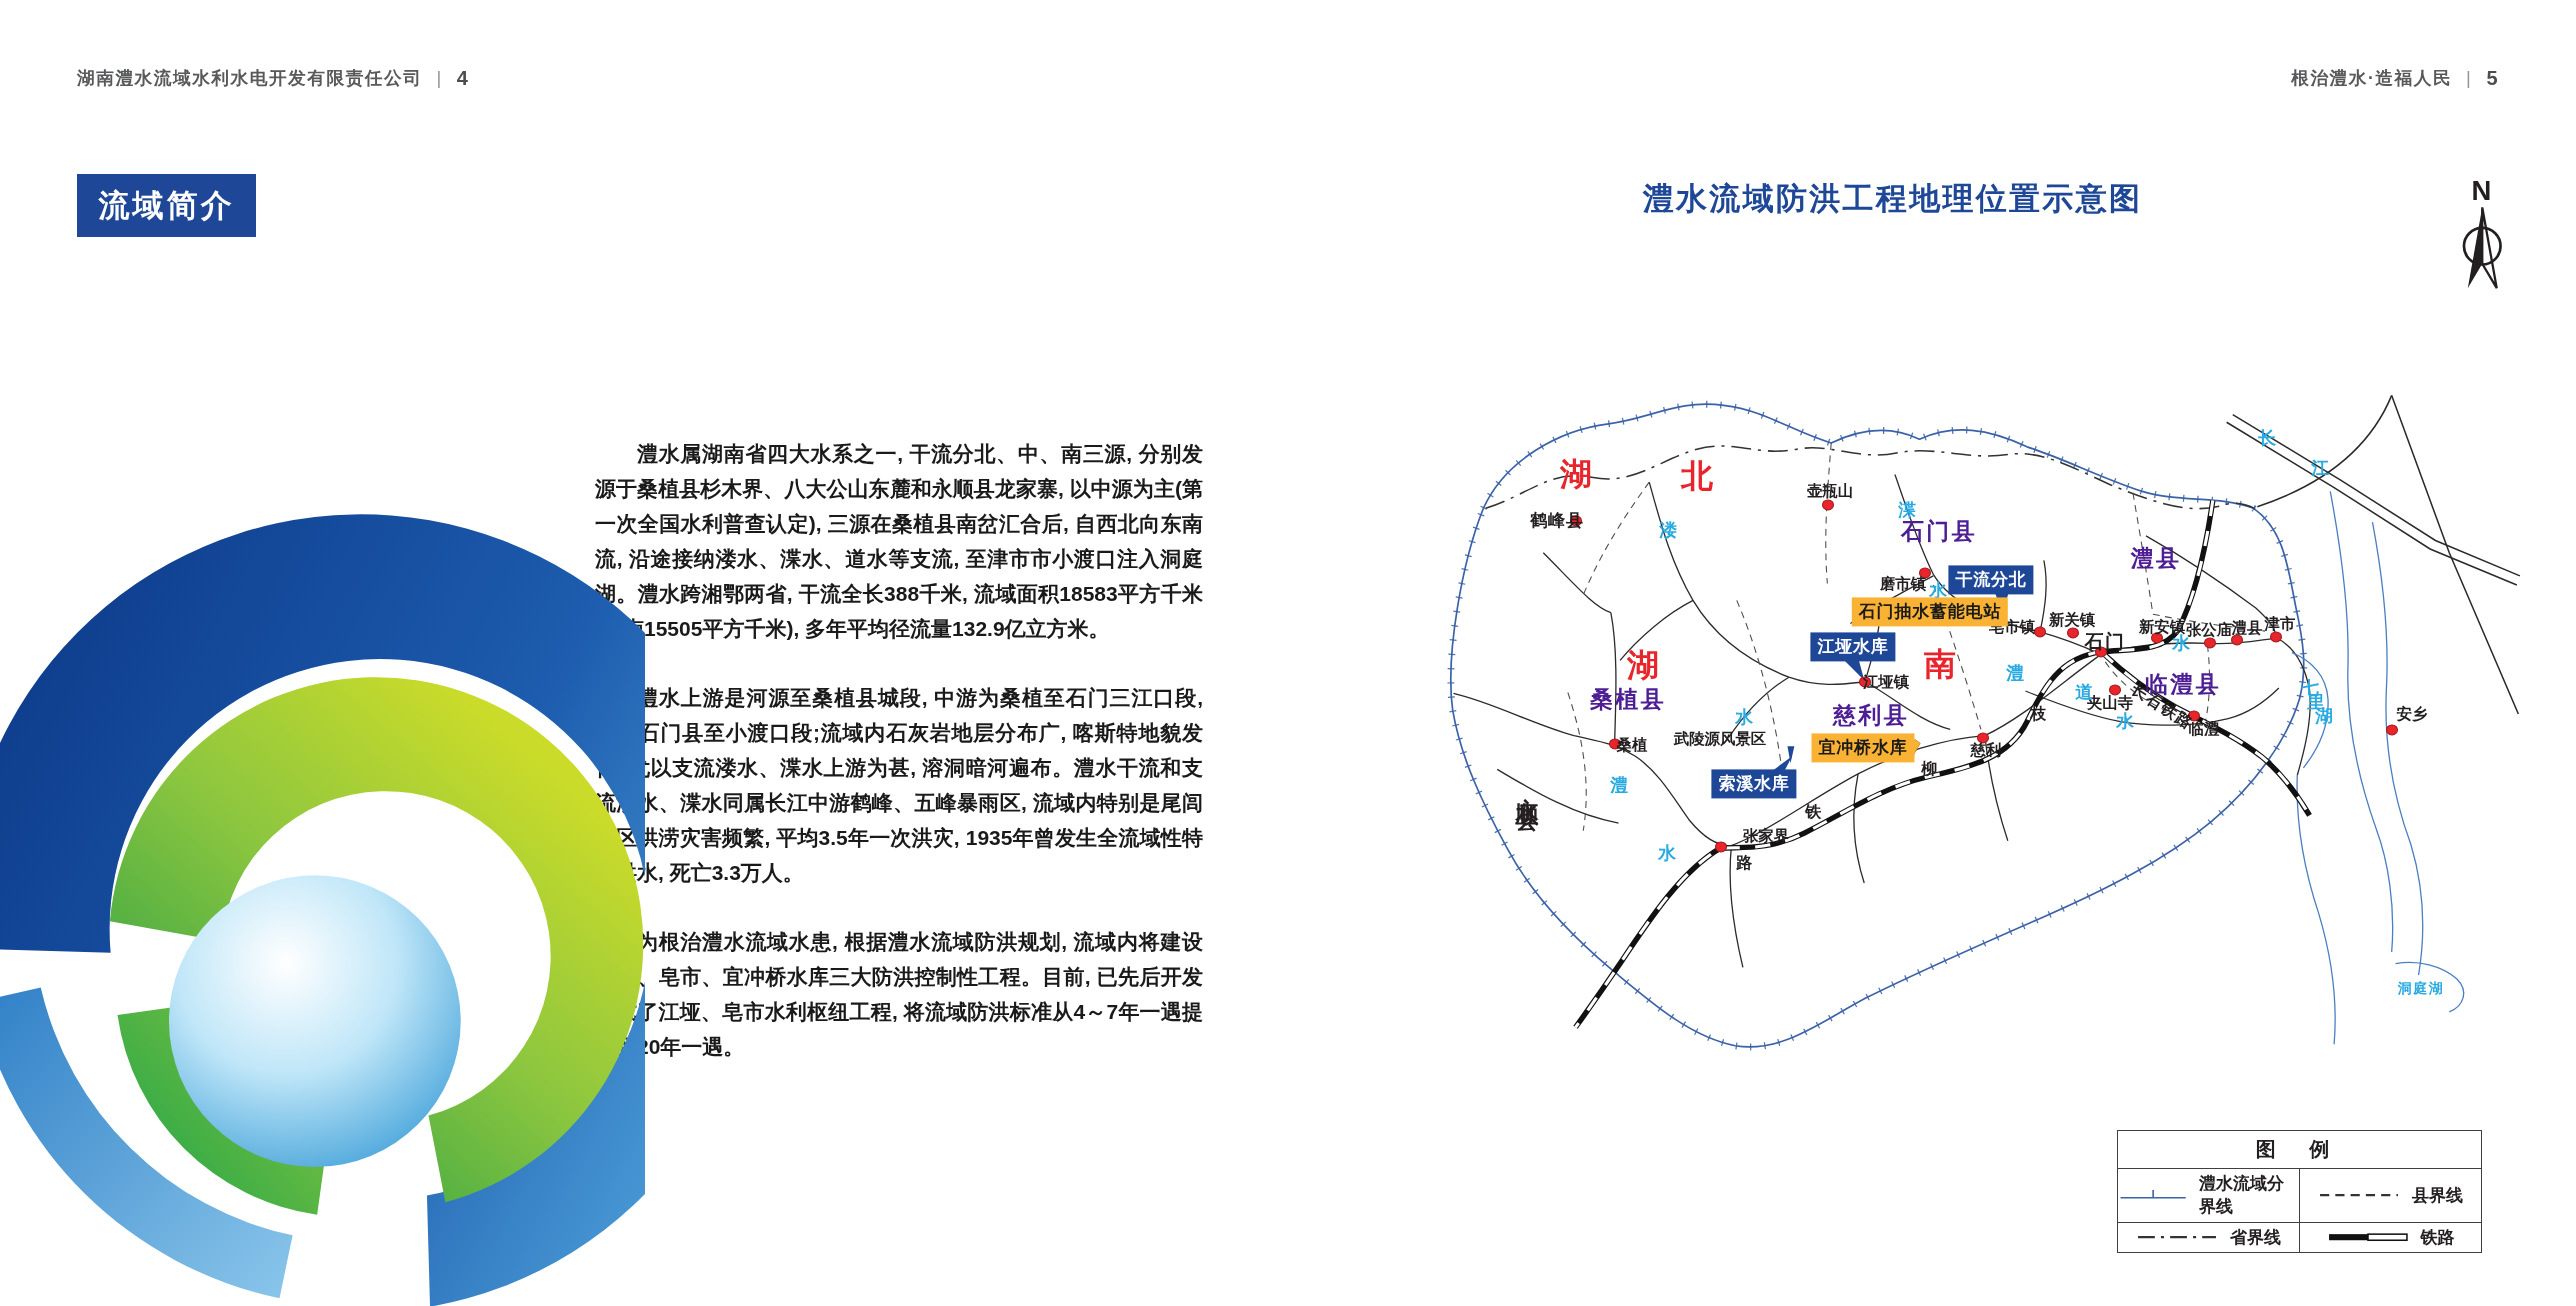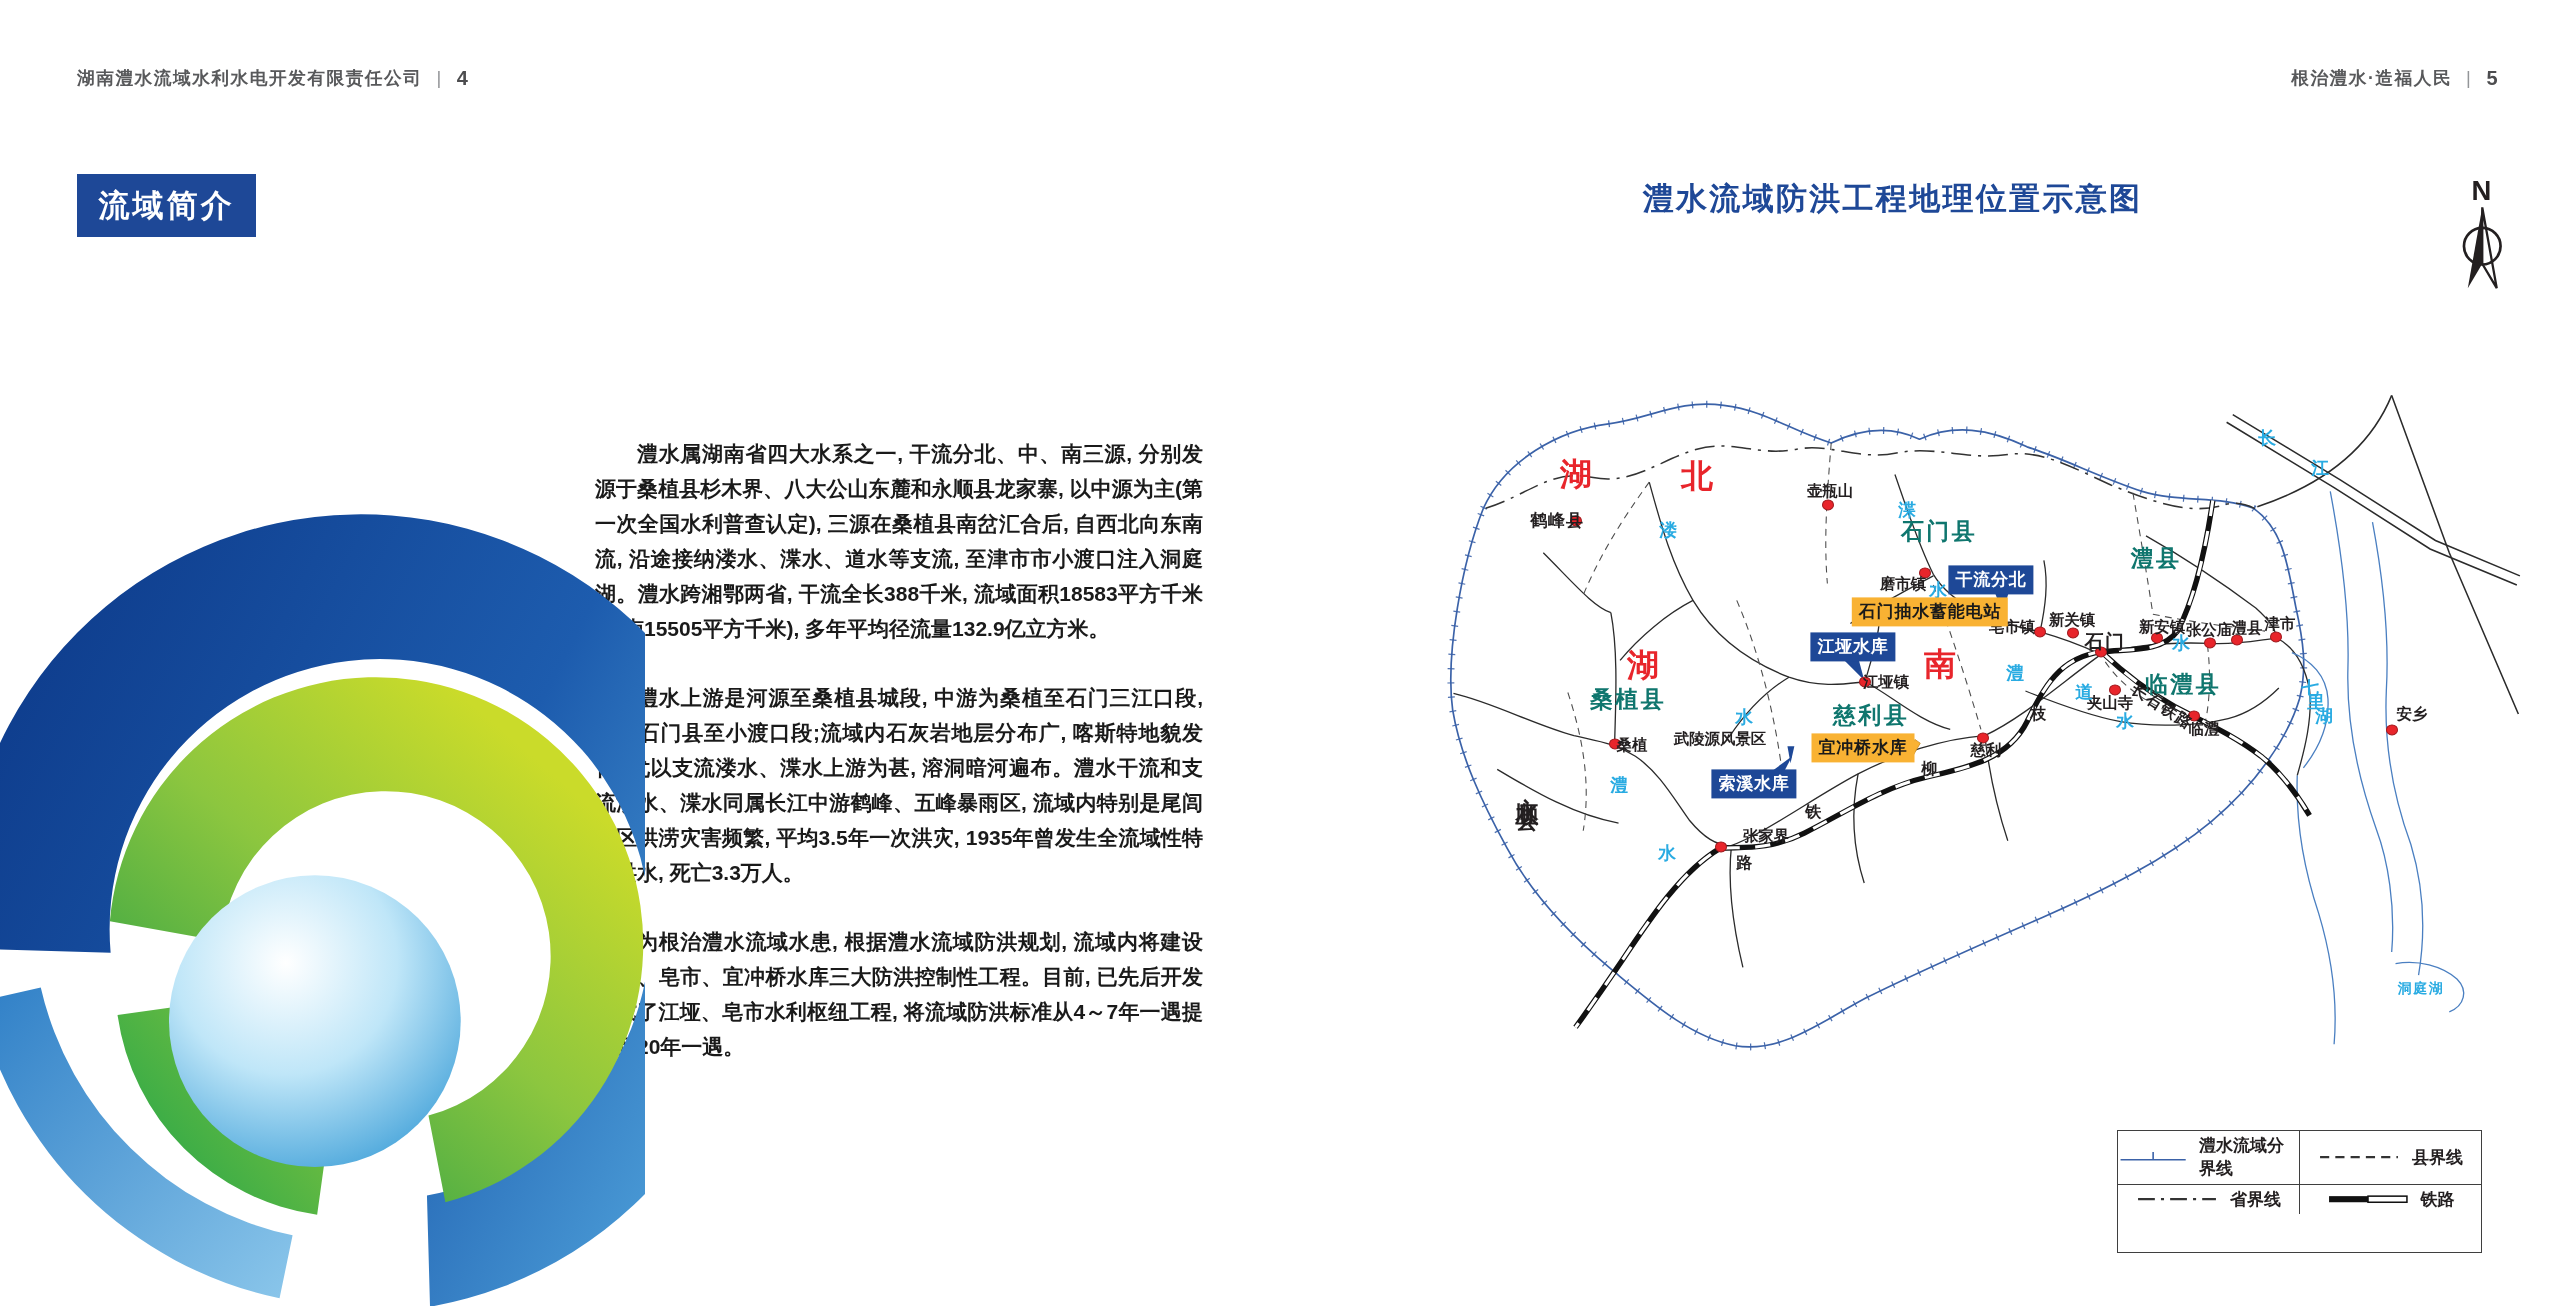--- a/index.html
+++ b/index.html
@@ -17,21 +17,21 @@
   
   .bodycol{position:absolute;left:595px;top:436px;width:608px;text-align:justify;
            font-size:21px;line-height:35px;font-weight:600;color:#1a1a1a;}
   .bodycol p{margin:0 0 34px 0;text-indent:2em;}
   
   .maptitle{position:absolute;left:1616px;top:178px;width:553px;text-align:center;
             font-size:31px;font-weight:bold;color:#1e4897;letter-spacing:2.3px;}
   
   .lb{position:absolute;transform:translate(-50%,-50%);white-space:nowrap;font-weight:bold;z-index:5;}
   .lb.province{color:#e8252b;font-size:32px;}
-  .lb.county{color:#0f766e;font-size:23px;letter-spacing:2.3px;}
+  .lb.county{color:#4c1d95;font-size:23px;letter-spacing:2.3px;}
   .lb.county-sm{color:#231f20;font-size:17px;letter-spacing:0.8px;}
   .lb.vertical{color:#231f20;font-size:23px;writing-mode:vertical-rl;letter-spacing:6.1px;}
   .lb.town{color:#231f20;font-size:15.4px;}
   .lb.town-lg{color:#231f20;font-size:19px;letter-spacing:1.5px;}
   .lb.river{color:#29abe2;font-size:17.7px;}
   .lb.river-sm{color:#29abe2;font-size:14px;letter-spacing:1.5px;}
   .lb.res-box{background:#1e4897;color:#ffffff;font-size:17px;padding:3.1px 7px;letter-spacing:0.8px;}
   .lb.orange-box{background:#f9b233;color:#1a1a1a;font-size:17px;padding:3.1px 7px;letter-spacing:0.8px;}
   .lb.rail{color:#231f20;font-size:16px;letter-spacing:1.5px;}
   .dot{position:absolute;width:10px;height:9.2px;background:#e8252b;border:0.8px solid #a01b1f;border-radius:50%;
@@ -255,20 +255,21 @@
       <span class="dot" style="left: 2115px; top: 690px;"></span>
       <span class="dot" style="left: 2194px; top: 716px;"></span>
       <span class="dot" style="left: 1983px; top: 738px;"></span>
       <span class="dot" style="left: 1865px; top: 682px;"></span>
       <span class="dot" style="left: 1615px; top: 744px;"></span>
       <span class="dot" style="left: 1721px; top: 847px;"></span>
       <span class="dot" style="left: 2392px; top: 730px;"></span>
     </div>
 
   <div class="legend">
+    <div class="lg-title">图 例</div>
     <div class="lg-grid">
       <div class="cell">
         <svg width="84" height="18.4" viewBox="0 0 110 24">
           <line x1="4" y1="16" x2="106" y2="16" stroke="#3b62a8" stroke-width="2.5"></line>
           <line x1="55" y1="16" x2="55" y2="4" stroke="#3b62a8" stroke-width="2.5"></line>
         </svg>
         <span>澧水流域分界线</span>
       </div>
       <div class="cell">
         <svg width="84" height="18.4" viewBox="0 0 110 24">

